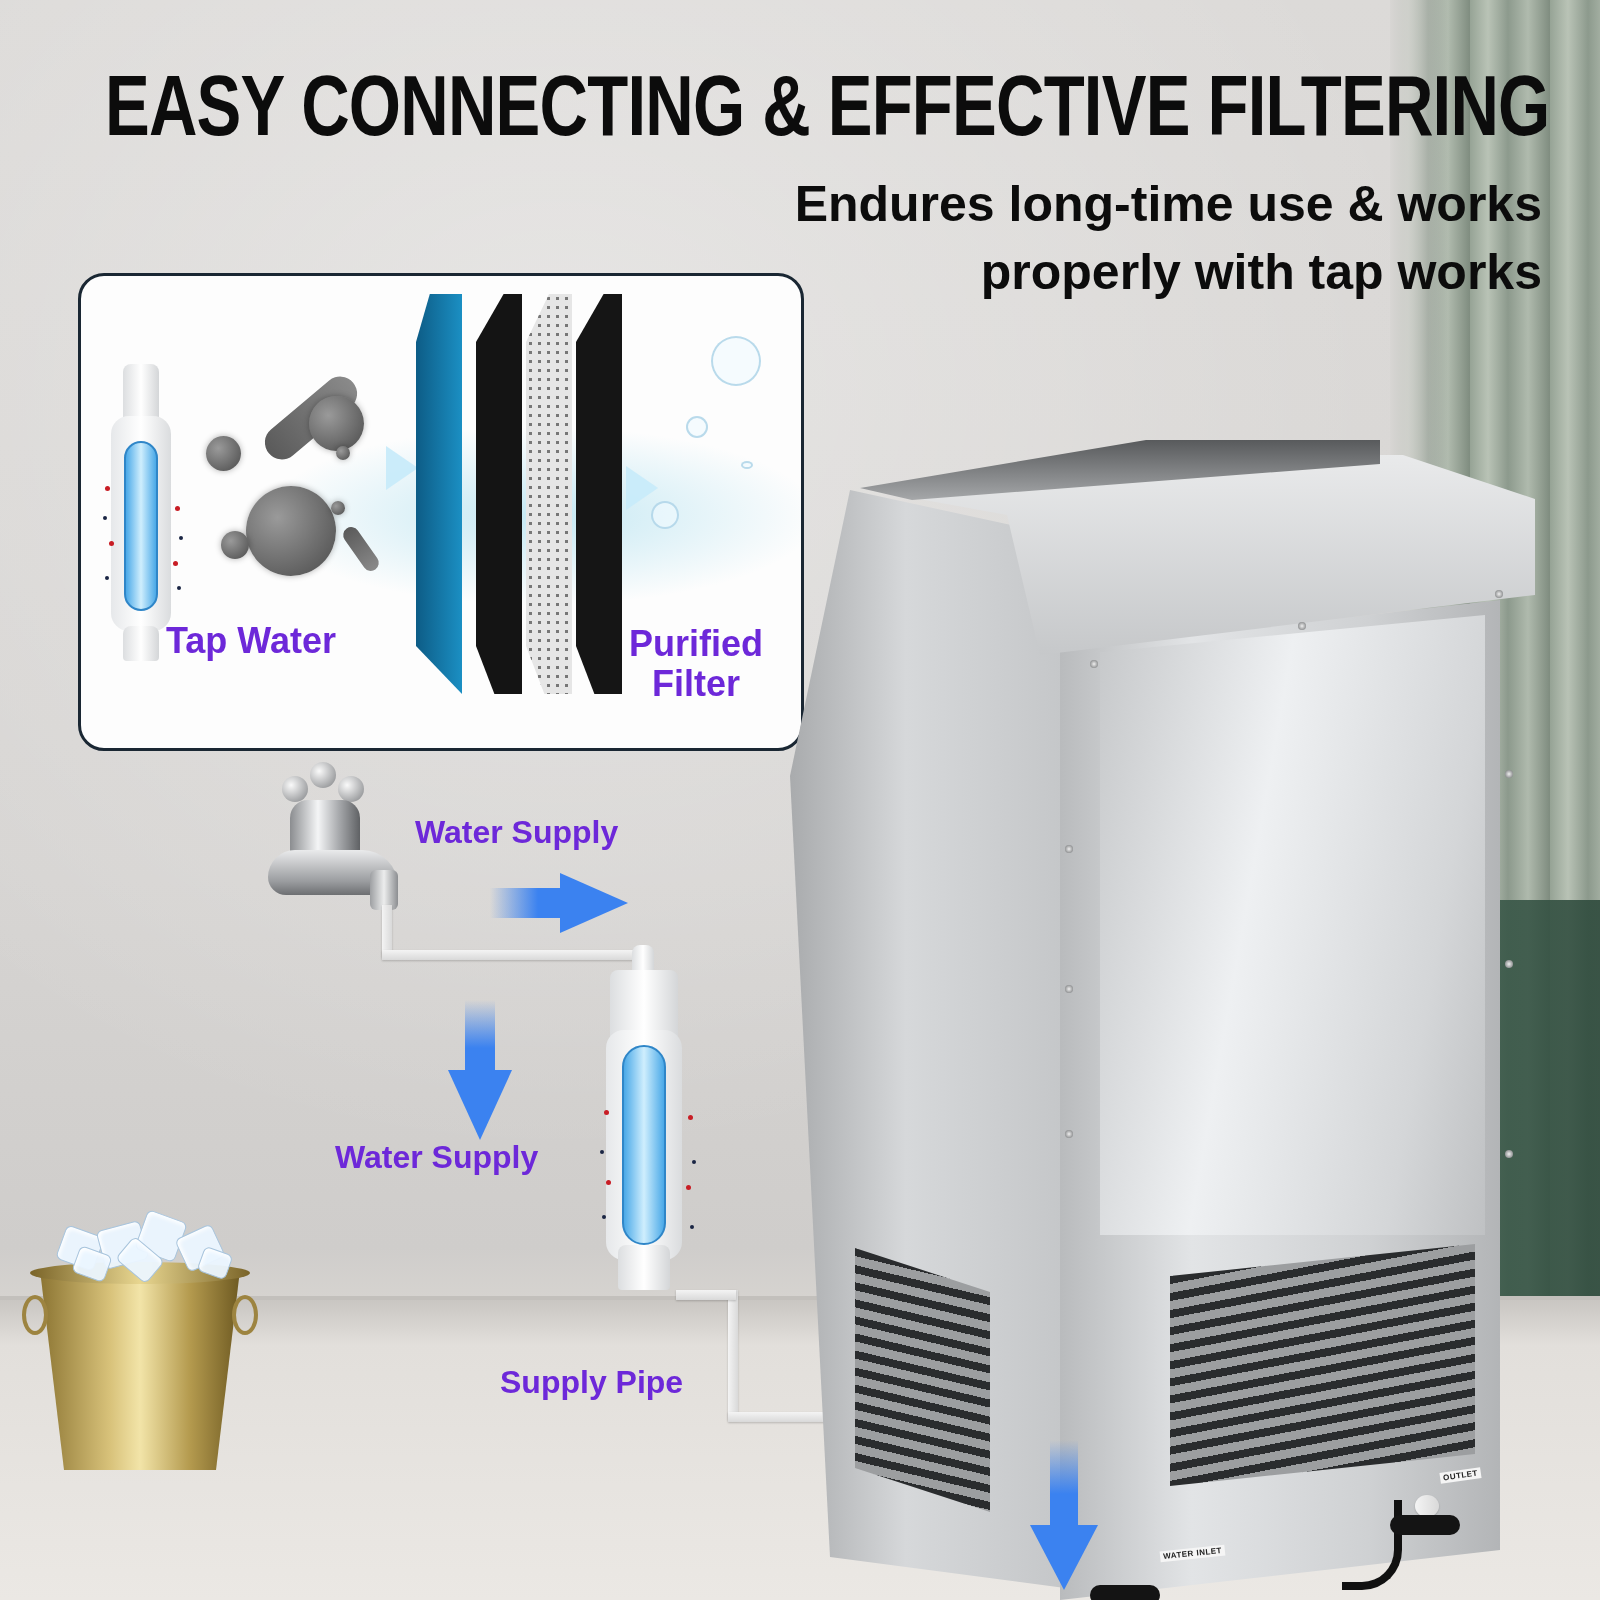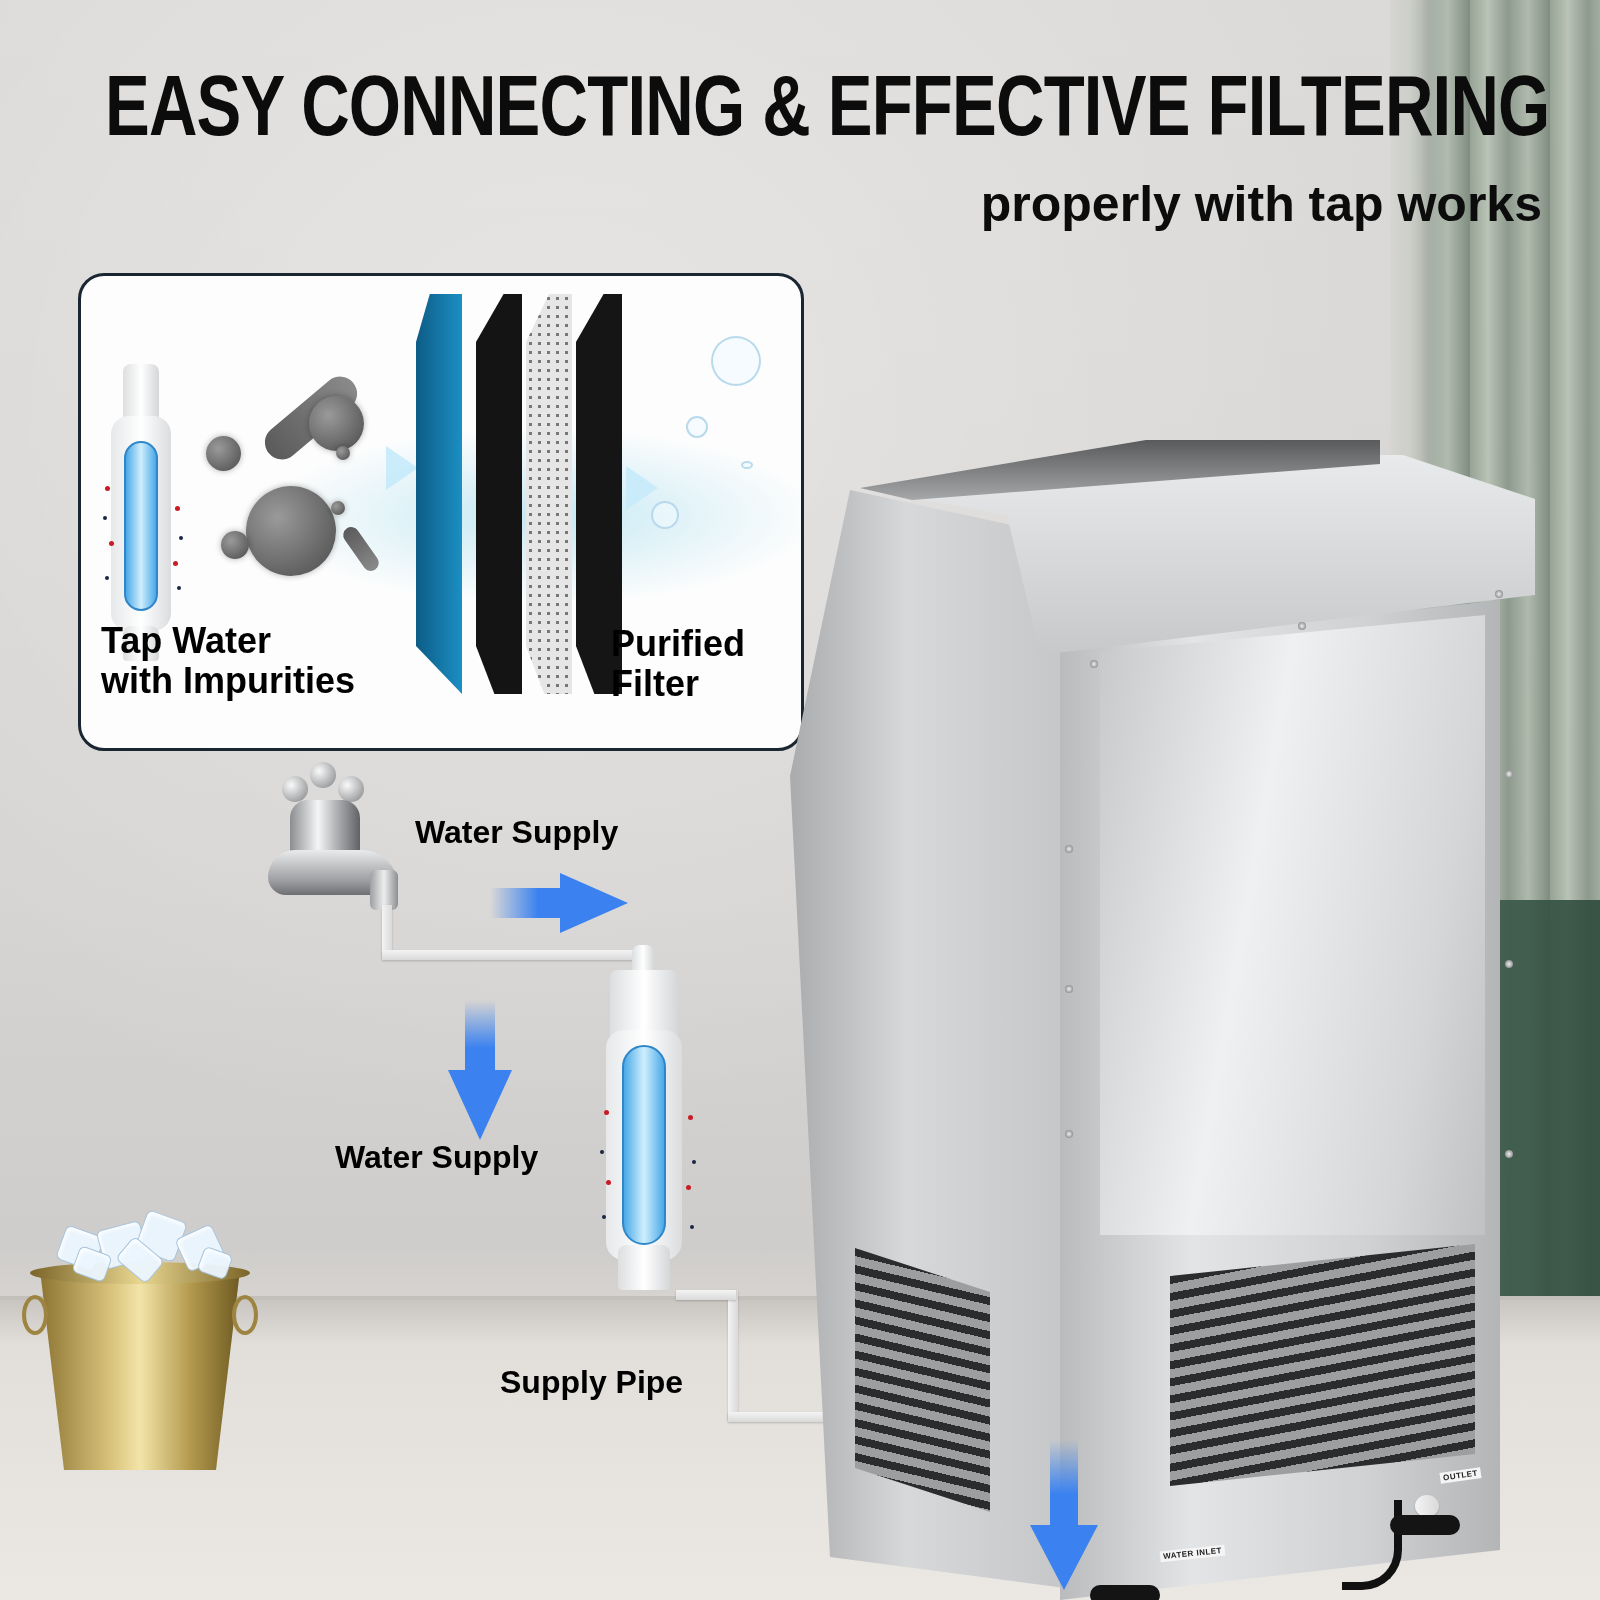--- a/index.html
+++ b/index.html
@@ -39,21 +39,21 @@
   .germ{position:absolute;border-radius:50%;background:radial-gradient(circle at 35% 35%,#9a9a9a,#4a4a4a);box-shadow:0 0 6px rgba(0,0,0,.3)}
   .rod{position:absolute;border-radius:20px;background:linear-gradient(90deg,#5a5a5a,#8a8a8a);transform-origin:center}
   .bubble{position:absolute;border-radius:50%;border:2px solid rgba(170,210,230,.8);background:rgba(240,250,255,.6)}
 
   .cartridge{position:absolute;border-radius:18px;background:linear-gradient(90deg,#e6e8ea,#ffffff 50%,#dadcde)}
   .cart-cap{position:absolute;border-radius:8px 8px 4px 4px;background:linear-gradient(90deg,#dcdee0,#fff,#d4d6d8)}
   .cart-core{position:absolute;border-radius:30px;background:linear-gradient(90deg,#4aa9e8,#cfeefd 50%,#4aa9e8);border:2px solid #2f86c8}
   .dot-r{position:absolute;width:5px;height:5px;border-radius:50%;background:#c81d25}
   .dot-b{position:absolute;width:4px;height:4px;border-radius:50%;background:#1a2544}
 
-  .lbl{position:absolute;font-weight:700;color:#000000;text-align:left;line-height:1.1}
+  .lbl{position:absolute;font-weight:700;color:#6d28d9;text-align:center;line-height:1.1}
   .panel-lbl{font-size:36px}
   .step-lbl{font-size:32px;white-space:nowrap}
 
   .arrow-h{position:absolute;height:30px;background:linear-gradient(90deg,rgba(59,130,240,0),#3b82f0 60%)}
   .arrow-h-head{position:absolute;width:0;height:0;border-top:30px solid transparent;border-bottom:30px solid transparent;border-left:68px solid #3b82f0}
   .arrow-v{position:absolute;width:30px;background:linear-gradient(180deg,rgba(59,130,240,0),#3b82f0 60%)}
   .arrow-v-head{position:absolute;width:0;height:0;border-left:32px solid transparent;border-right:32px solid transparent;border-top:70px solid #3b82f0}
 
   .pipe{position:absolute;background:linear-gradient(180deg,#f4f4f4,#d9d9d9);box-shadow:0 1px 2px rgba(0,0,0,.2)}
   .pipe.v{background:linear-gradient(90deg,#f4f4f4,#d9d9d9)}
@@ -92,20 +92,21 @@
 
 <div class="wall-shade"></div>
 <div class="curtain"></div>
 <div class="curtain-fade"></div>
 <div class="curtain-dark"></div>
 <div class="floor-line"></div>
 <div class="floor"></div>
 
 <div class="title">EASY CONNECTING &amp; EFFECTIVE FILTERING</div>
 <div class="subtitle">
+  <div>Endures long-time use &amp; works</div>
   <div>properly with tap works</div>
 </div>
 
 <div class="panel">
   <div class="panel-glow"></div>
 
   <div>
     <div class="cart-cap" style="left:42px;top:88px;width:36px;height:60px"></div>
     <div class="cartridge" style="left:30px;top:140px;width:60px;height:215px"></div>
     <div class="cart-core" style="left:43px;top:165px;width:34px;height:170px"></div>
@@ -140,21 +141,20 @@
 
   <div>
     <div class="bubble" style="left:630px;top:60px;width:50px;height:50px"></div>
     <div class="bubble" style="left:605px;top:140px;width:22px;height:22px"></div>
     <div class="bubble" style="left:660px;top:185px;width:12px;height:8px"></div>
     <div class="bubble" style="left:570px;top:225px;width:28px;height:28px"></div>
   </div>
 
   <div class="lbl panel-lbl" style="left:20px;top:345px;width:300px">
     <div>Tap Water</div>
-    <div>with Impurities</div>
   </div>
   <div class="lbl panel-lbl" style="left:530px;top:348px;width:170px">
     <div>Purified</div>
     <div>Filter</div>
   </div>
 </div>
 
 <div>
   <div class="faucet-handle" style="left:282px;top:776px"></div>
   <div class="faucet-handle" style="left:310px;top:762px"></div>

